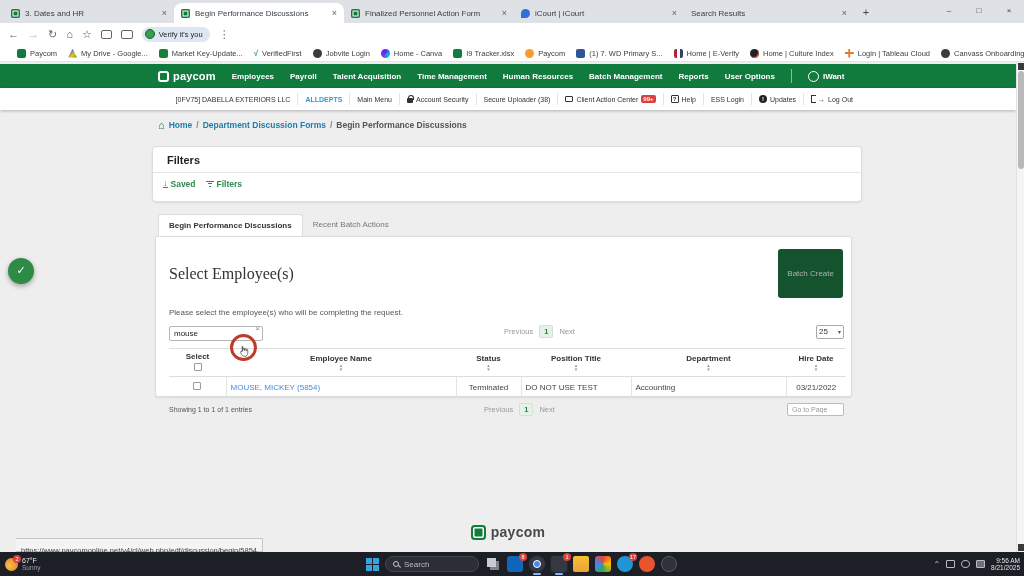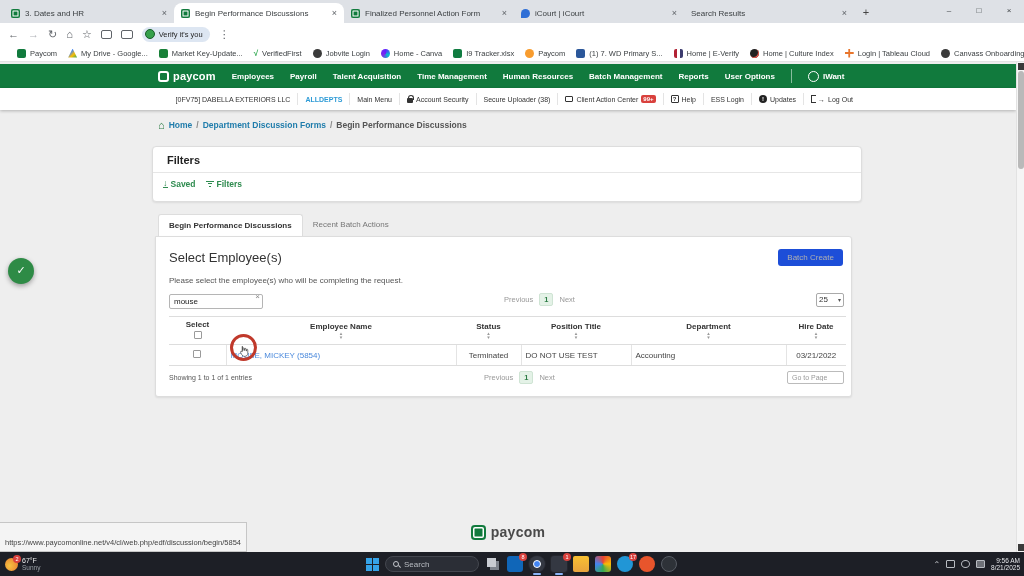--- a/index.html
+++ b/index.html
@@ -91,22 +91,22 @@
      linear-gradient(#2e8b4f,#2e8b4f) 0 0/8px 1.4px no-repeat,
      linear-gradient(#2e8b4f,#2e8b4f) 2px 2.8px/4px 1.4px no-repeat,
      linear-gradient(#2e8b4f,#2e8b4f) 3px 5.6px/2px 1.4px no-repeat; }
 
   .ctabs { position:absolute; top:152px; left:158px; display:flex; }
   .ctab { font-size:8px; padding:6px 10px; color:#777; }
   .ctab.active { background:#fff; border:1px solid #ddd; border-bottom:none; border-radius:3px 3px 0 0; color:#333; font-weight:bold; }
 
   .panel { left:155px; top:174px; width:697px; height:161px; border-radius:0 3px 3px 3px; }
   .panel-head { display:flex; justify-content:space-between; align-items:center; padding:12px 8px 0 13px; }
-  .panel-head h2 { font-size:13px; font-weight:normal; color:#333; }
-  .btn-disabled { background:#1d4ed8; color:#b0b0b0; font-size:8px; padding:4px 9px; border-radius:3px; border:none; }
+  .panel-head h2 { font-size:16px; font-weight:normal; color:#333;font-family:Liberation Serif, serif; }
+  .btn-disabled { background:#14532d; color:#b0b0b0; font-size:8px; padding:20px 9px; border-radius:3px; border:none; }
   .instruction { font-size:8px; color:#555; padding:10px 13px 0; }
   .searchrow { display:flex; align-items:center; padding:5px 7px 0 13px; }
   .empsearch-wrap { position:relative; flex:none; }
   .empsearch { width:94px; height:15px; border:1px solid #b5b5b5; border-radius:2px; font-size:8px; padding:0 12px 0 4px; color:#222; }
   .clear-x { position:absolute; right:3px; top:2px; font-size:8px; color:#888; }
   .pager { display:flex; align-items:center; gap:6px; font-size:7.5px; color:#999; margin:0 auto; }
   .pagenum { background:#e4f2e7; border:1px solid #cfe4d4; color:#2e7d46; border-radius:2px; padding:1px 4px; font-weight:bold; }
   .pagesize { width:28px; height:14px; border:1px solid #aaa; border-radius:2px; font-size:8px; color:#333; display:flex; align-items:center; justify-content:space-between; padding:0 2px; }
 
   table.emp { border-collapse:collapse; margin:7px 7px 0 13px; width:677px; table-layout:fixed; }
@@ -123,21 +123,21 @@
 
   .pfooter { position:absolute; left:0; top:462px; width:1016px; display:flex; justify-content:center; align-items:center; gap:5px; }
   .pfooter .box { width:15px; height:15px; border-radius:4px; background:#117a3d; box-shadow:inset 0 0 0 2px #117a3d, inset 0 0 0 3.5px #fff; }
   .pfooter .word { font-size:14px; font-weight:bold; color:#4a4a4a; letter-spacing:.3px; }
 
   .feedback { position:absolute; left:8px; top:196px; width:26px; height:26px; border-radius:50%; background:#2e8b46; color:#fff; font-size:11px; text-align:center; line-height:25px; box-shadow:0 2px 5px rgba(0,0,0,.35); }
 
   .annot { position:absolute; left:230px; top:334px; width:27px; height:27px; border:3px solid #c0392b; border-radius:50%; }
   .cursor-hand { position:absolute; left:237px; top:345px; width:13px; height:13px; }
 
-  .statusurl { position:absolute; left:0; bottom:24px; height:13px; background:#f4f4f4; border:1px solid #c6c6c6; border-left:none; font-size:7.5px; color:#444; line-height:11px; padding:14px 5px; white-space:nowrap; }
+  .statusurl { position:absolute; left:16px; bottom:24px; height:13px; background:#f4f4f4; border:1px solid #c6c6c6; border-left:none; font-size:7.5px; color:#444; line-height:11px; padding:6px 5px; white-space:nowrap; }
 
   
   .taskbar { position:absolute; left:0; bottom:0; width:1024px; height:24px; background:#1d1f26; display:flex; align-items:center; }
   .weather { display:flex; align-items:center; gap:4px; padding-left:5px; }
   .sun { width:13px; height:13px; border-radius:50%; background:radial-gradient(circle at 35% 60%, #f5c242, #e8742c); position:relative; }
   .wbadge { position:absolute; top:-3px; right:-3px; background:#d9413d; color:#fff; font-size:5.5px; border-radius:50%; width:8px; height:8px; text-align:center; line-height:8px; }
   .wtxt div:first-child { font-size:7px; color:#eee; }
   .wtxt div:last-child { font-size:6.5px; color:#9aa0a6; }
   .tcenter { position:absolute; left:336px; display:flex; align-items:center; gap:6px; height:24px;margin-left:30px; }
   .winlogo { width:13px; height:13px; background:

